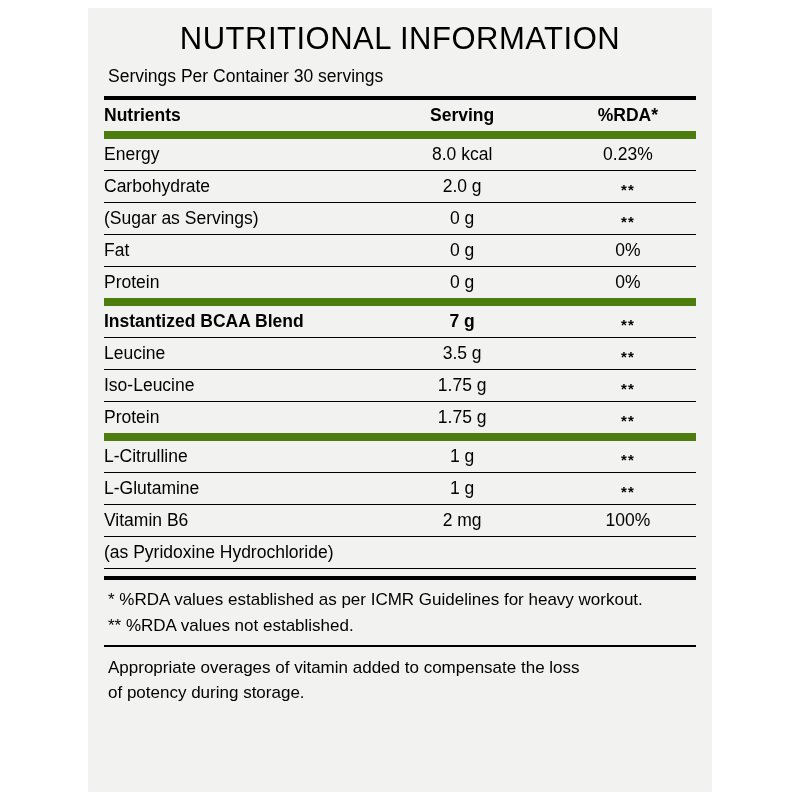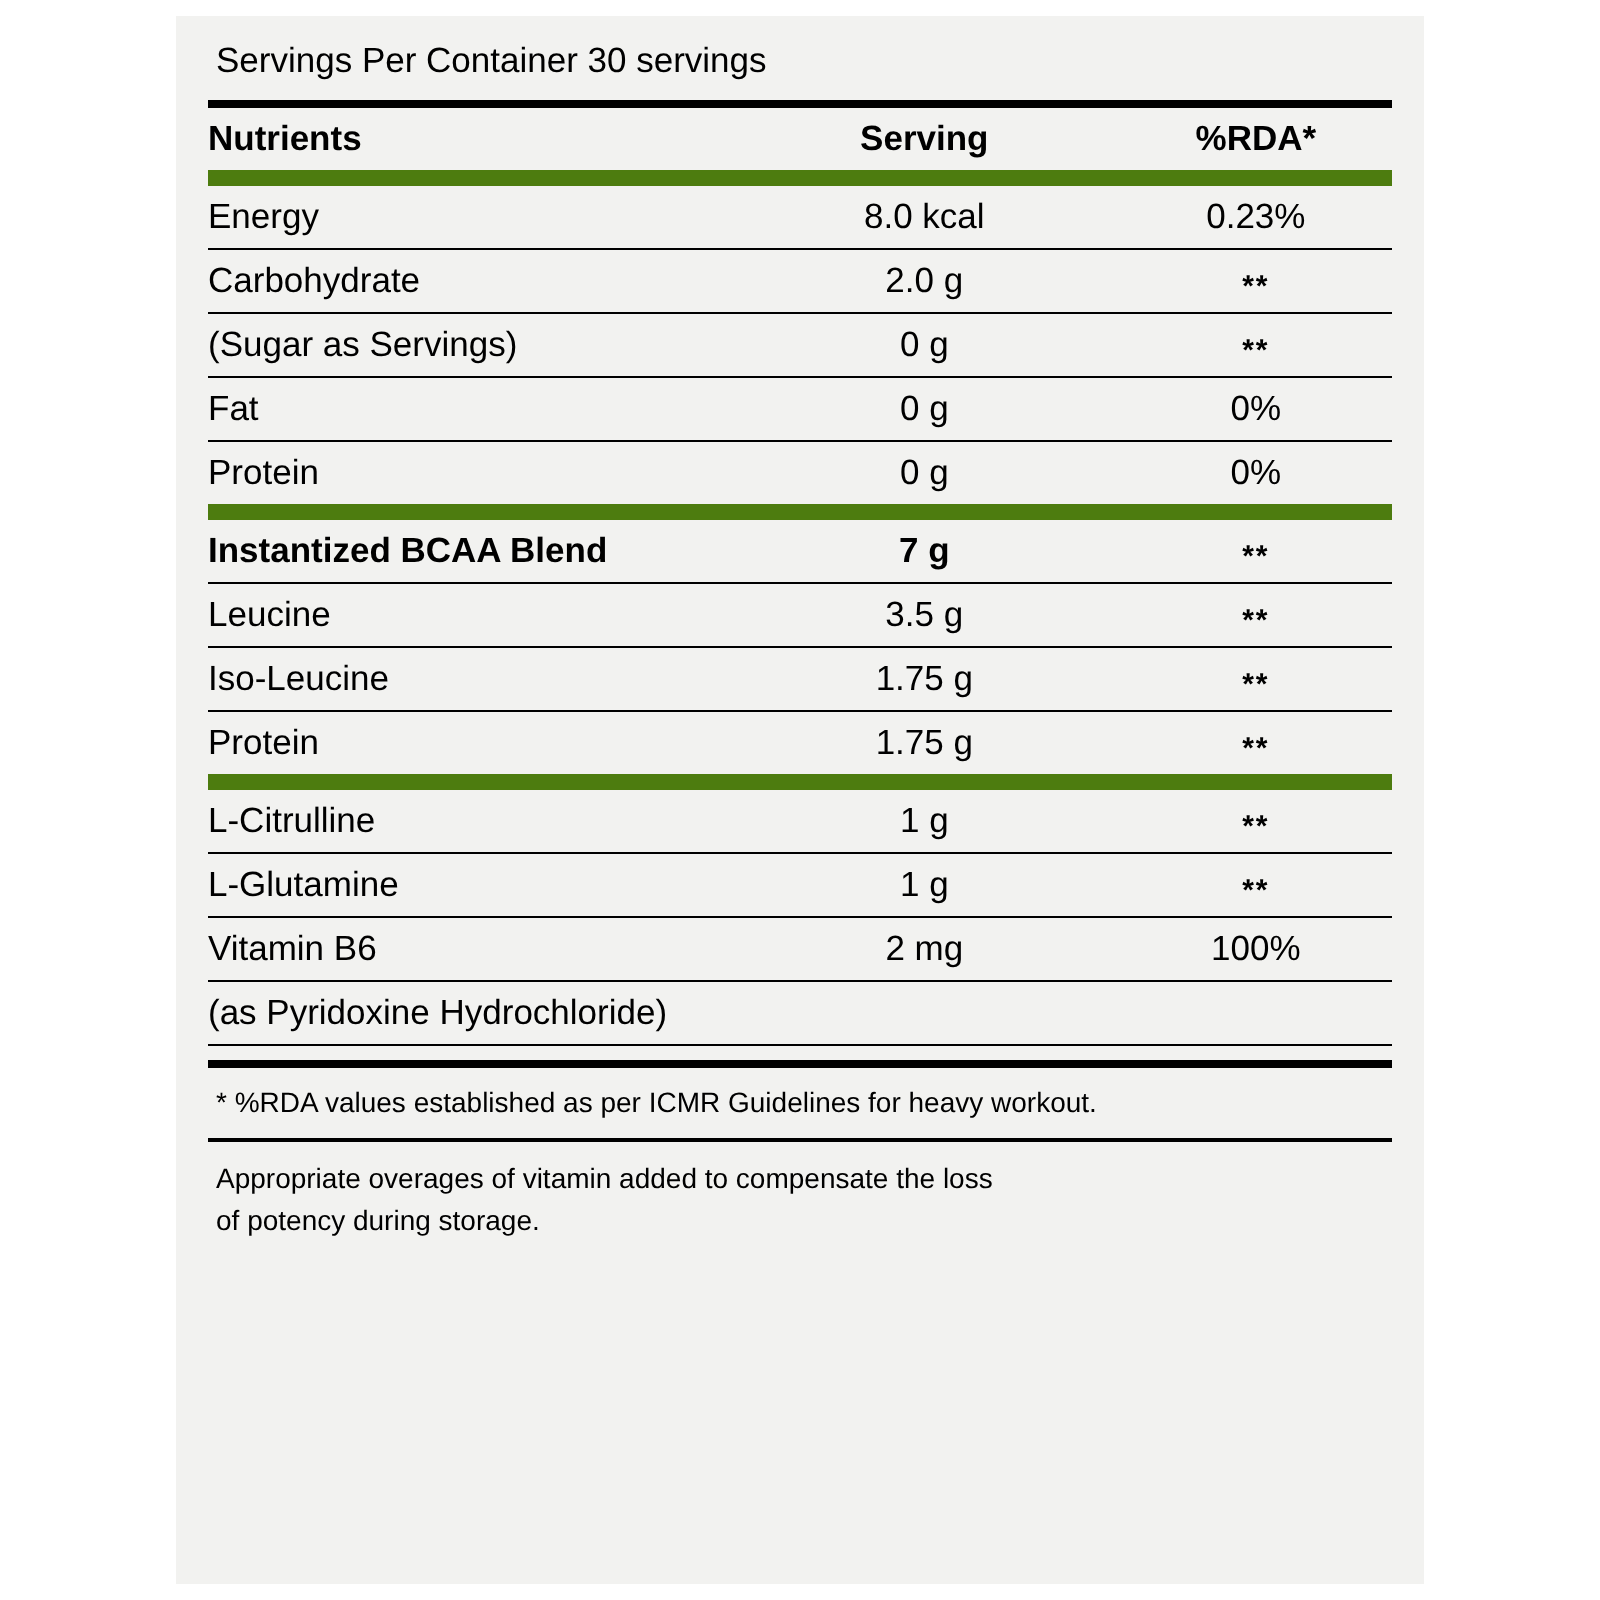--- a/index.html
+++ b/index.html
@@ -87,21 +87,21 @@
     font-weight: bold;
   }
   .stars {
     font-weight: bold;
     letter-spacing: 1px;
     font-size: 15px;
     position: relative;
     top: 3px;
   }
   .note {
-    font-size: 14px;
+    font-size: 17px;
     line-height: 1.5;
     padding-left: 4px;
   }
   .notes-block {
     padding: 7px 0 7px 0;
   }
   .foot-block {
     padding: 8px 0 0 0;
   }
   .vitline td {
@@ -113,20 +113,21 @@
     padding-top: 0;
     border-bottom: none;
   }
 </style>
 </head>
 <body>
 
 <div id="panel">
   <div id="inner">
 
+    <div class="title">NUTRITIONAL INFORMATION</div>
 
     <div class="sub">Servings Per Container 30 servings</div>
 
     <div class="rule-thick"></div>
 
     <table class="nutri">
       <tbody>
         <tr class="head-row thick-line">
           <td class="c-name">Nutrients</td>
           <td class="c-serv">Serving</td>
@@ -209,20 +210,21 @@
           <td class="c-serv"></td>
           <td class="c-rda"></td>
         </tr>
       </tbody>
     </table>
 
     <div class="rule-thick"></div>
 
     <div class="notes-block">
       <div class="note">* %RDA values established as per ICMR Guidelines for heavy workout.</div>
+      <div class="note">** %RDA values not established.</div>
     </div>
 
     <div class="rule-thin"></div>
 
     <div class="foot-block">
       <div class="note">Appropriate overages of vitamin added to compensate the loss</div>
       <div class="note">of potency during storage.</div>
     </div>
 
   </div>

